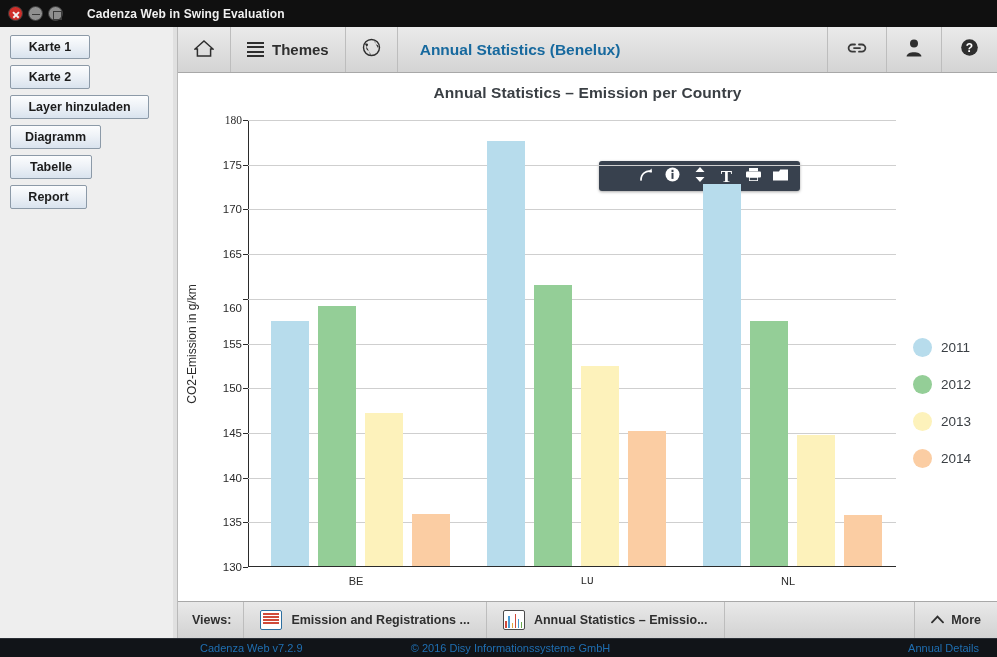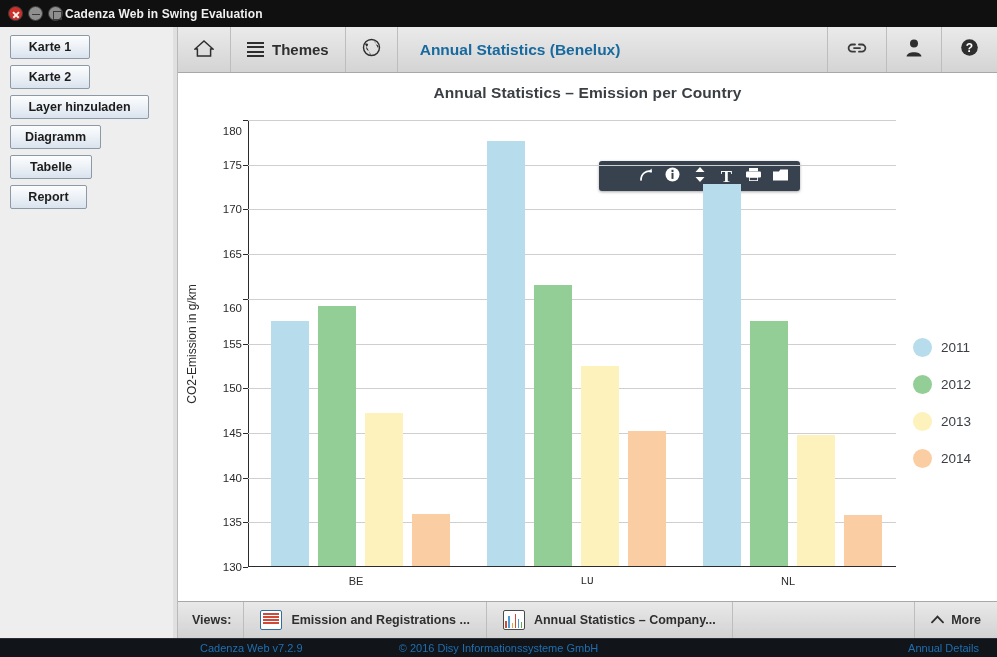--- a/index.html
+++ b/index.html
@@ -26,21 +26,21 @@
   .win-close::before, .win-close::after {
     content:""; position:absolute; left:3px; top:6.5px; width:8px; height:1.6px;
     background:#f2f2f2; transform:rotate(45deg);
   }
   .win-close::after { transform:rotate(-45deg); }
   .win-min::before { content:""; position:absolute; left:3px; top:6.5px;
     width:8px; height:1.8px; background:#3a3a3a; }
   .win-max::before { content:""; position:absolute; left:4px; top:4px;
     width:7px; height:7px; border:1.6px solid #3a3a3a; }
   .win-title {
-    color:#f0f0f0; font-size:12px; font-weight:bold; margin-left:2px;
+    color:#f0f0f0; font-size:12px; font-weight:bold; margin-left:24px;
     letter-spacing:0.1px;
   }
 
   
   .sidebar {
     position:absolute; left:0; top:27px; width:178px; height:611px;
     background:#eeeeee; border-right:1px solid #b9b9b9;
     padding:8px 0 0 10px;
   }
   .swing-btn {
@@ -383,21 +383,21 @@
             <div class="ytick-label" style="top: 223.5px;">155</div>
             <div class="ytick-mark" style="top: 223.5px;"></div>
             <div class="ytick-label" style="top: 188px;">160</div>
             <div class="ytick-mark" style="top: 178.8px;"></div>
             <div class="ytick-label" style="top: 134.1px;">165</div>
             <div class="ytick-mark" style="top: 134.1px;"></div>
             <div class="ytick-label" style="top: 89.4px;">170</div>
             <div class="ytick-mark" style="top: 89.4px;"></div>
             <div class="ytick-label" style="top: 44.7px;">175</div>
             <div class="ytick-mark" style="top: 44.7px;"></div>
-            <div class="ytick-label" style="top: 11px;">180</div>
+            <div class="ytick-label" style="top: 0px; font-family: Liberation Serif, serif;">180</div>
             <div class="ytick-mark" style="top: 0px;"></div>
           </div>
         <div id="bars">
             <div class="bar" title="BE 2011: 157.5" style="left: 22.5px; width: 38px; height: 244.85px; background: rgb(183, 220, 236);"></div>
             <div class="bar" title="BE 2012: 159.2" style="left: 69.5px; width: 38px; height: 260.048px; background: rgb(148, 206, 151);"></div>
             <div class="bar" title="BE 2013: 147.2" style="left: 116.5px; width: 38px; height: 152.768px; background: rgb(253, 242, 187);"></div>
             <div class="bar" title="BE 2014: 135.9" style="left: 163.5px; width: 38px; height: 51.746px; background: rgb(251, 205, 163);"></div>
             <div class="bar" title="LU 2011: 177.7" style="left: 238.5px; width: 38px; height: 425.438px; background: rgb(183, 220, 236);"></div>
             <div class="bar" title="LU 2012: 161.5" style="left: 285.5px; width: 38px; height: 280.61px; background: rgb(148, 206, 151);"></div>
             <div class="bar" title="LU 2013: 152.5" style="left: 332.5px; width: 38px; height: 200.15px; background: rgb(253, 242, 187);"></div>
@@ -445,32 +445,32 @@
       </div>
       <div class="view-item">
         <span class="ic-barchart">
           <i style="height:7px;background:#d04a3a"></i>
           <i style="height:12px;background:#4a9bd4"></i>
           <i style="height:5px;background:#e8a33d"></i>
           <i style="height:14px;background:#d04a3a"></i>
           <i style="height:9px;background:#4a9bd4"></i>
           <i style="height:6px;background:#6aa84f"></i>
         </span>
-        <span>Annual Statistics – Company...</span>
+        <span>Annual Statistics – Emissio...</span>
       </div>
       <div class="view-spacer"></div>
       <div class="more-item">
         <span>
           <svg width="13" height="9" viewBox="0 0 13 9">
               <path d="M1 7.4 L6.5 1.6 L12 7.4" fill="none" stroke="#2f2f2f" stroke-width="1.8" stroke-linecap="round"></path>
             </svg>
         </span>
         <span>More</span>
       </div>
     </div>
   </div>
 
   <div class="footer">
     <a class="f-left" style="color: rgb(31, 111, 178);">Cadenza Web v7.2.9</a>
-    <a class="f-mid" style="color: rgb(31, 111, 178);">© 2016 Disy Informationssysteme GmbH</a>
+    <a class="f-mid" style="color: rgb(31, 111, 178); margin-left: 12px;">© 2016 Disy Informationssysteme GmbH</a>
     <a class="f-right" style="color: rgb(31, 111, 178);">Annual Details</a>
   </div>
 </div>
 
 </body></html>

